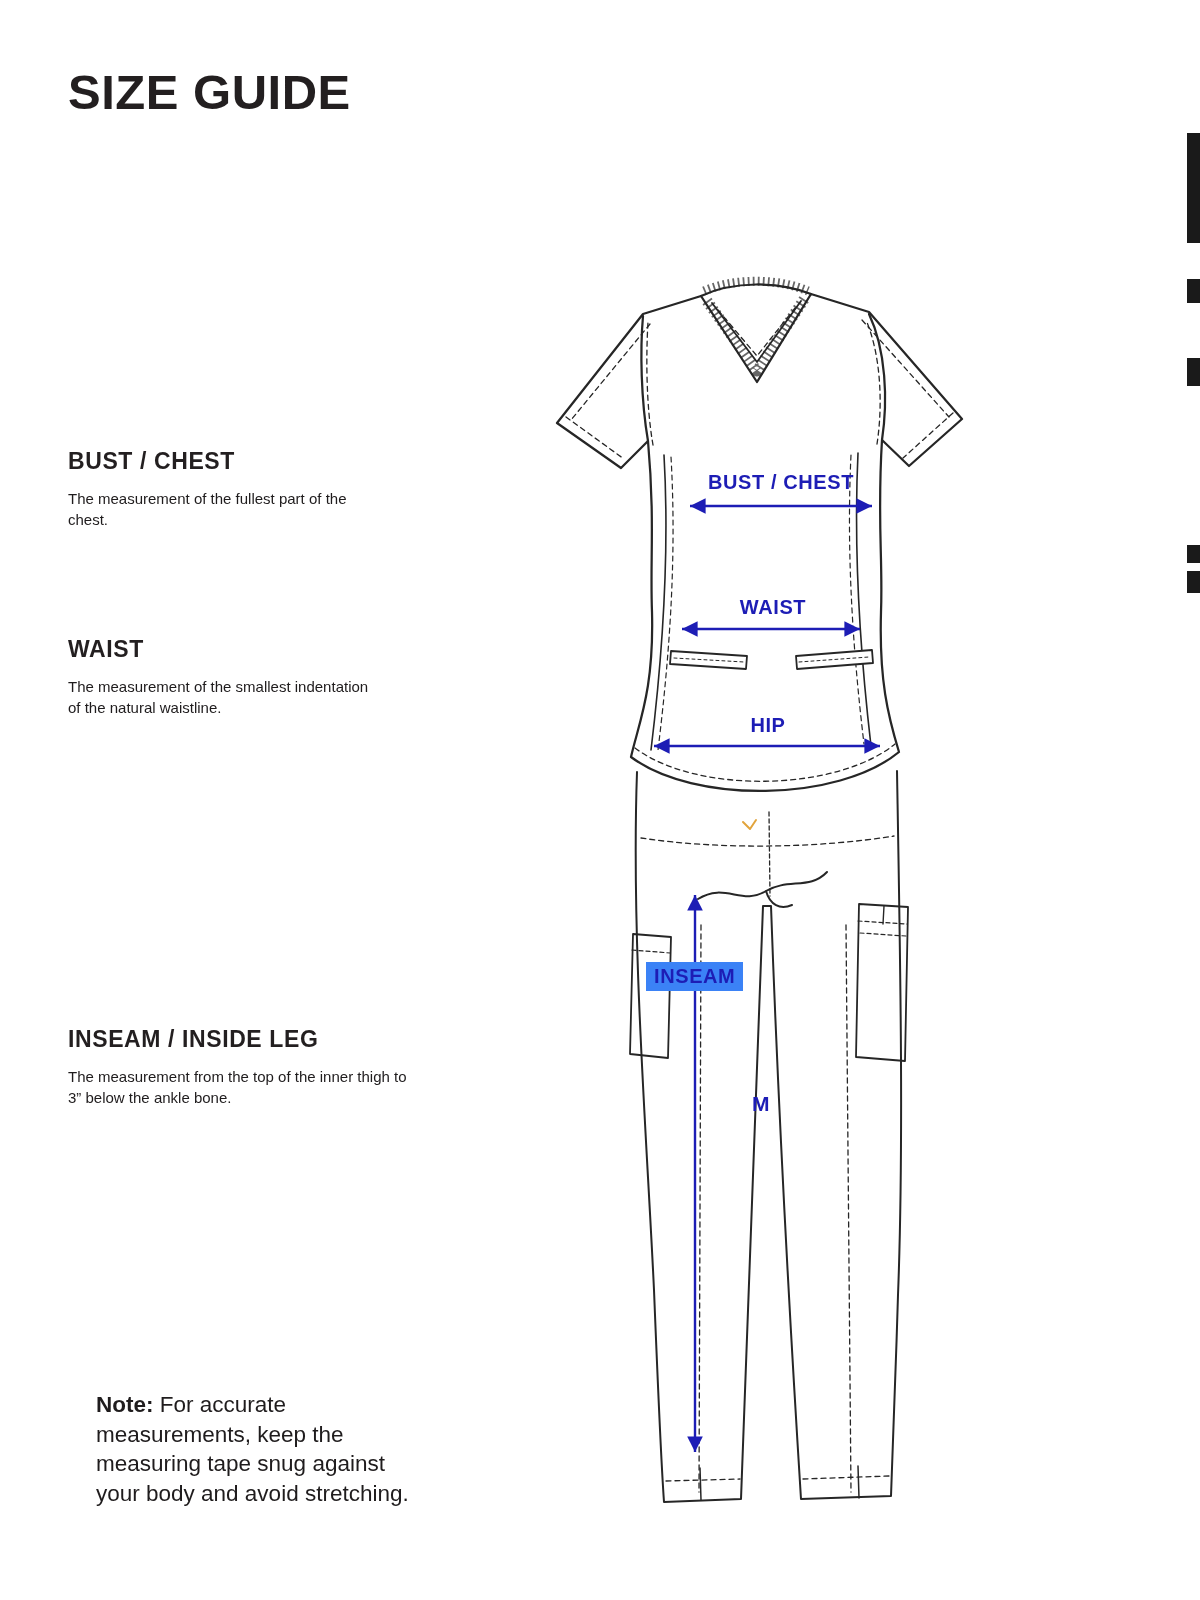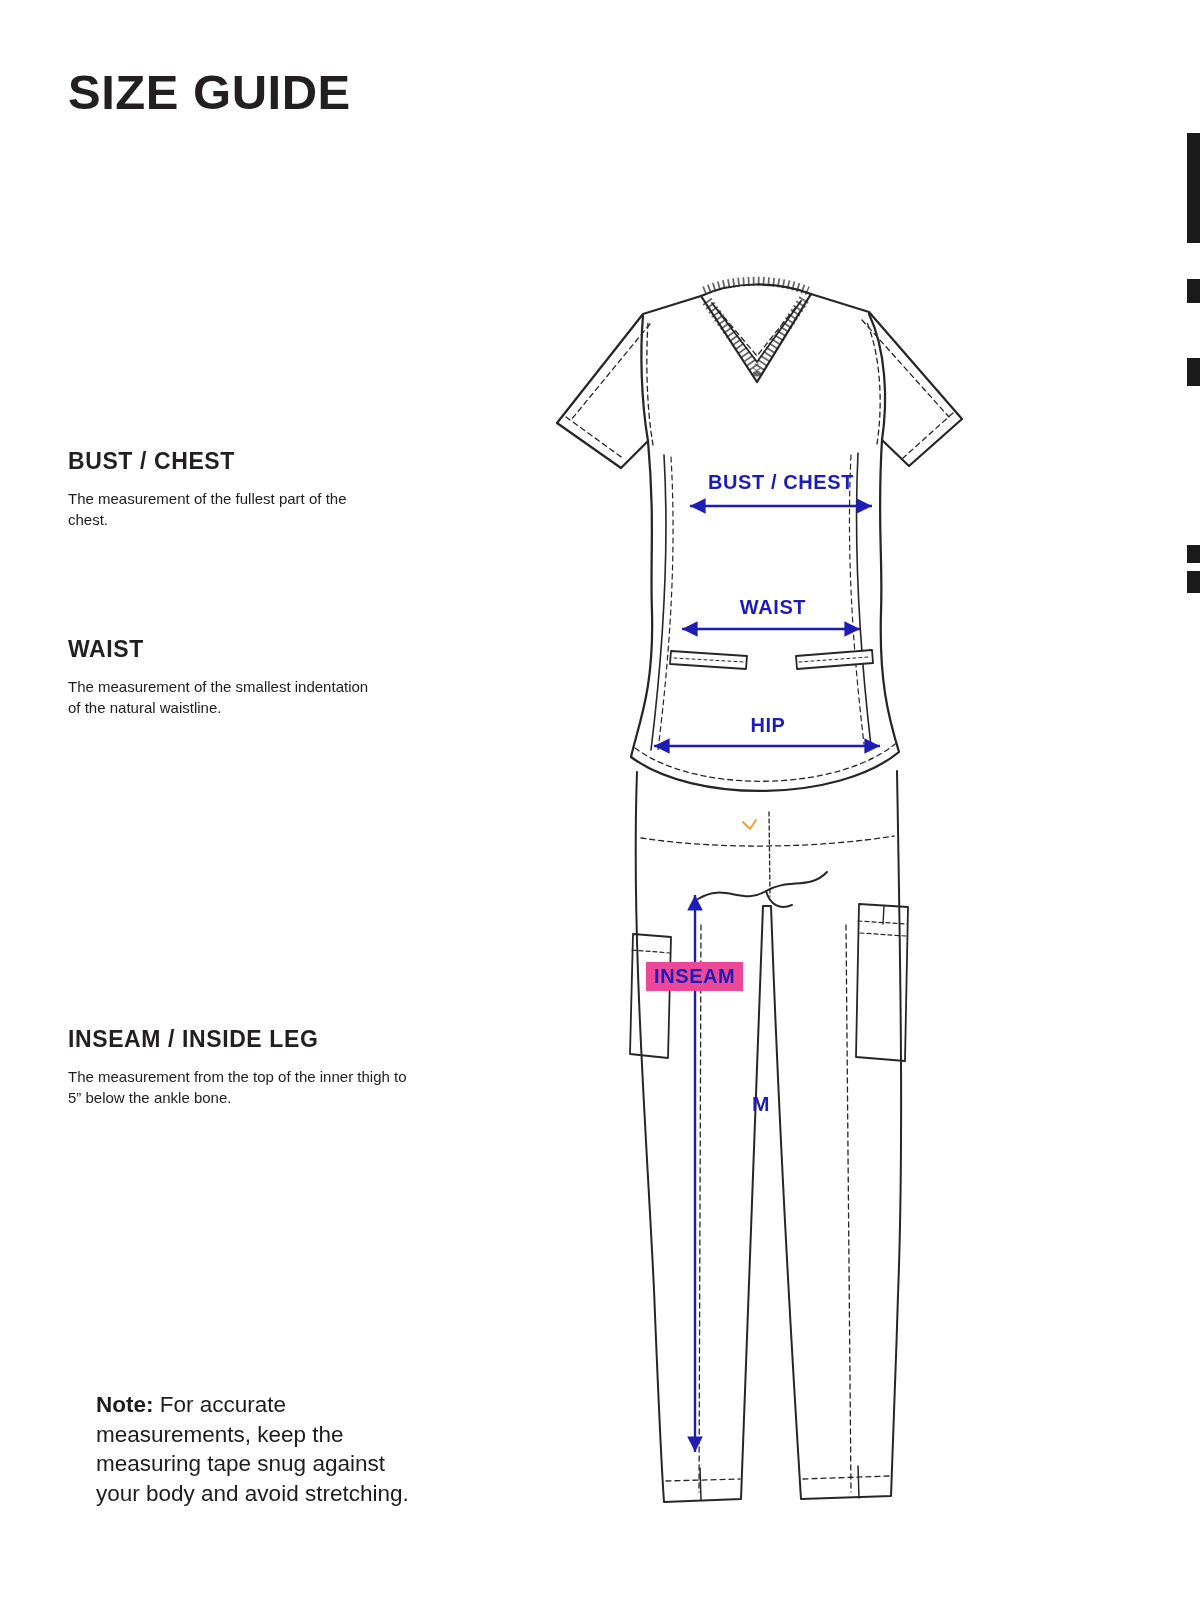--- a/index.html
+++ b/index.html
@@ -30,21 +30,21 @@
   .note b{font-weight:bold;}
   .note span{white-space:pre-line;}
   .diagram-svg{position:absolute;left:0;top:0;}
   .mlabel{
     position:absolute;color:#1d1db5;font-weight:bold;
     font-size:20px;letter-spacing:0.6px;text-align:center;
   }
   .mlabel-bust{left:681px;top:471px;width:200px;}
   .mlabel-waist{left:673px;top:596px;width:200px;}
   .mlabel-hip{left:708px;top:714px;width:120px;}
-  .mlabel-inseam{left:646px;top:962px;background:#ec4899;padding:3px 8px;text-align:left;}
+  .mlabel-inseam{left:646px;top:962px;background:#3b82f6;padding:3px 8px;text-align:left;}
   .mlabel-size{left:752px;top:1092px;font-size:21px;text-align:left;}
   .edge-bar{position:absolute;right:0;width:13px;background:#1a1a1a;}
 </style>
 </head>
 <body>
 
 <div class="page">
 
   <h1 class="title">SIZE GUIDE</h1>
 
@@ -55,21 +55,21 @@
   </section>
 
   <section class="def def-waist">
     <h2>WAIST</h2>
     <p>The measurement of the smallest indentation of the natural waistline.</p>
   </section>
 
 
   <section class="def def-inseam">
     <h2>INSEAM / INSIDE LEG</h2>
-    <p>The measurement from the top of the inner thigh to 5” below the ankle bone.</p>
+    <p>The measurement from the top of the inner thigh to 3” below the ankle bone.</p>
   </section>
 
   <p class="note"><b>Note:</b> <span>For accurate
 measurements, keep the
 measuring tape snug against
 your body and avoid stretching.</span></p>
 
   <svg class="diagram-svg" width="1200" height="1600" viewBox="0 0 1200 1600" aria-hidden="true">
     <defs>
       <marker id="ah" viewBox="0 0 10 10" refX="10" refY="5" markerWidth="6.5" markerHeight="6.5" orient="auto-start-reverse">

